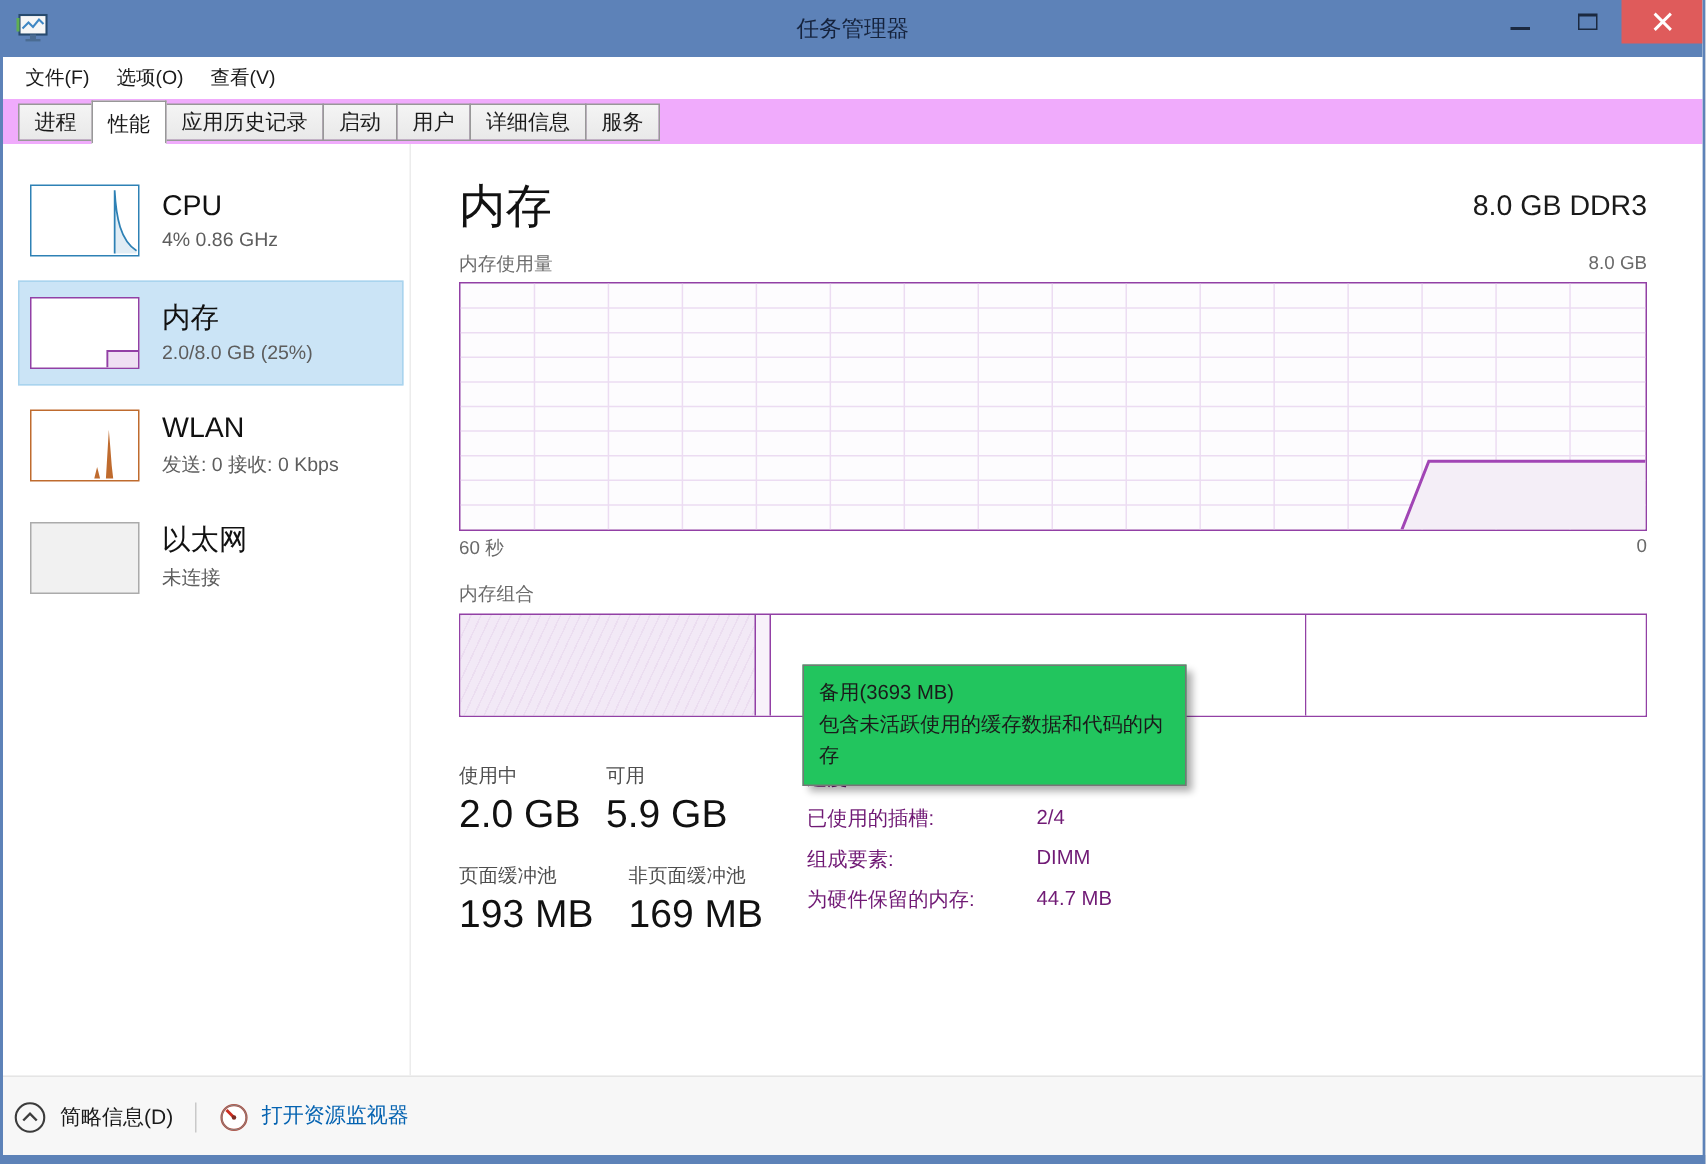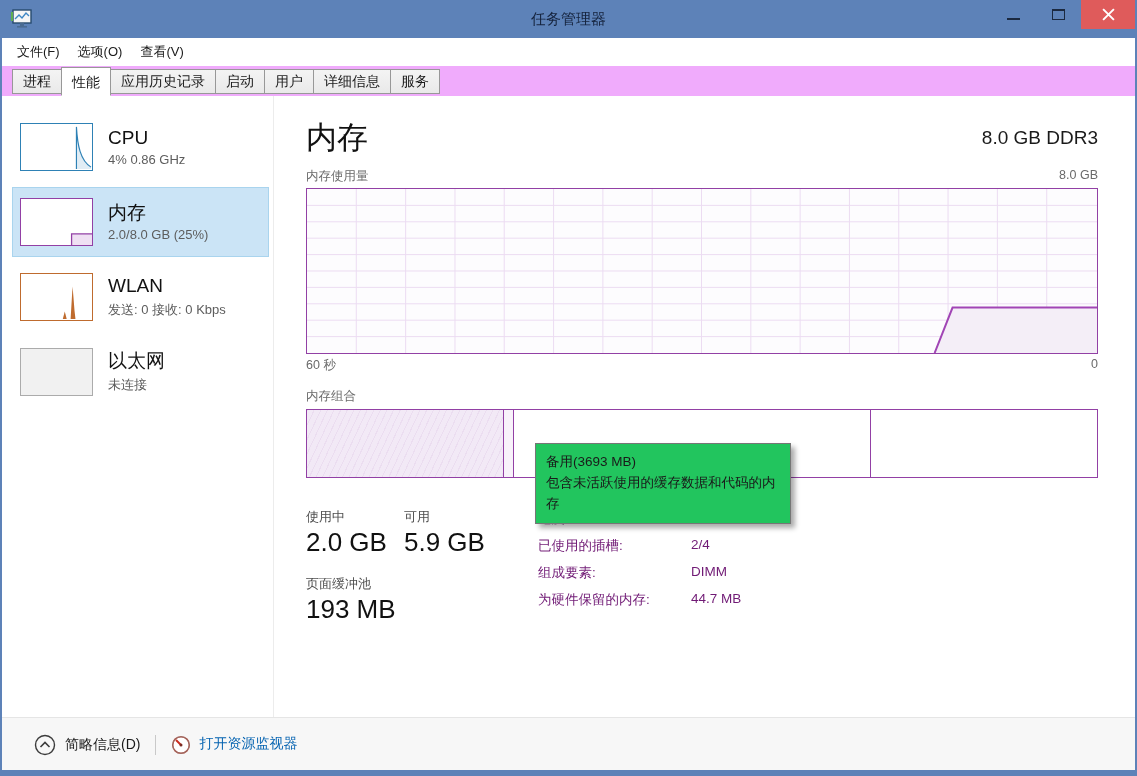--- a/index.html
+++ b/index.html
@@ -104,21 +104,21 @@
   .r2 .stat-cell:first-child{ width:153px; }
   .r3 .stat-cell:first-child{ width:113px; }
   .detail-stats{ padding-top:2px; }
   .detail-row{ display:flex; font-size:13.5px; color:#701a75; margin-bottom:9px; }
   .d-label{ width:153px; flex-shrink:0; }
   .d-value{ }
 
   
   .footer{
     height:55px; background:#f7f7f7; border-top:1px solid #e5e5e5;
-    display:flex; align-items:center; padding-left:32px;
+    display:flex; align-items:center; padding-left:7px;
   }
   .footer-toggle{ display:flex; align-items:center; cursor:pointer; }
   .footer-toggle .label{ font-size:14px; color:#1a1a1a; margin-left:9px; }
   .footer-divider{ width:1px; height:20px; background:#c9c9c9; margin:0 15px; }
   .resmon-link{ display:flex; align-items:flex-start; cursor:pointer; }
   .resmon-link .label{ font-size:14px; color:#0563b1; margin-left:8px; }
 </style>
 </head>
 <body>
 
@@ -264,20 +264,24 @@
             </div>
             <div class="stat-cell">
               <div class="s-label">可用</div>
               <div class="s-value">5.9 GB</div>
             </div>
           </div>
           <div class="stat-row r3">
             <div class="stat-cell">
               <div class="s-label">页面缓冲池</div>
               <div class="s-value">193 MB</div>
+            </div>
+            <div class="stat-cell">
+              <div class="s-label">非页面缓冲池</div>
+              <div class="s-value">169 MB</div>
             </div>
           </div>
         </div>
 
         <div class="detail-stats">
           <div class="detail-row">
             <div class="d-label">速度:</div>
             <div class="d-value">1600 MHz</div>
           </div>
           <div class="detail-row">

